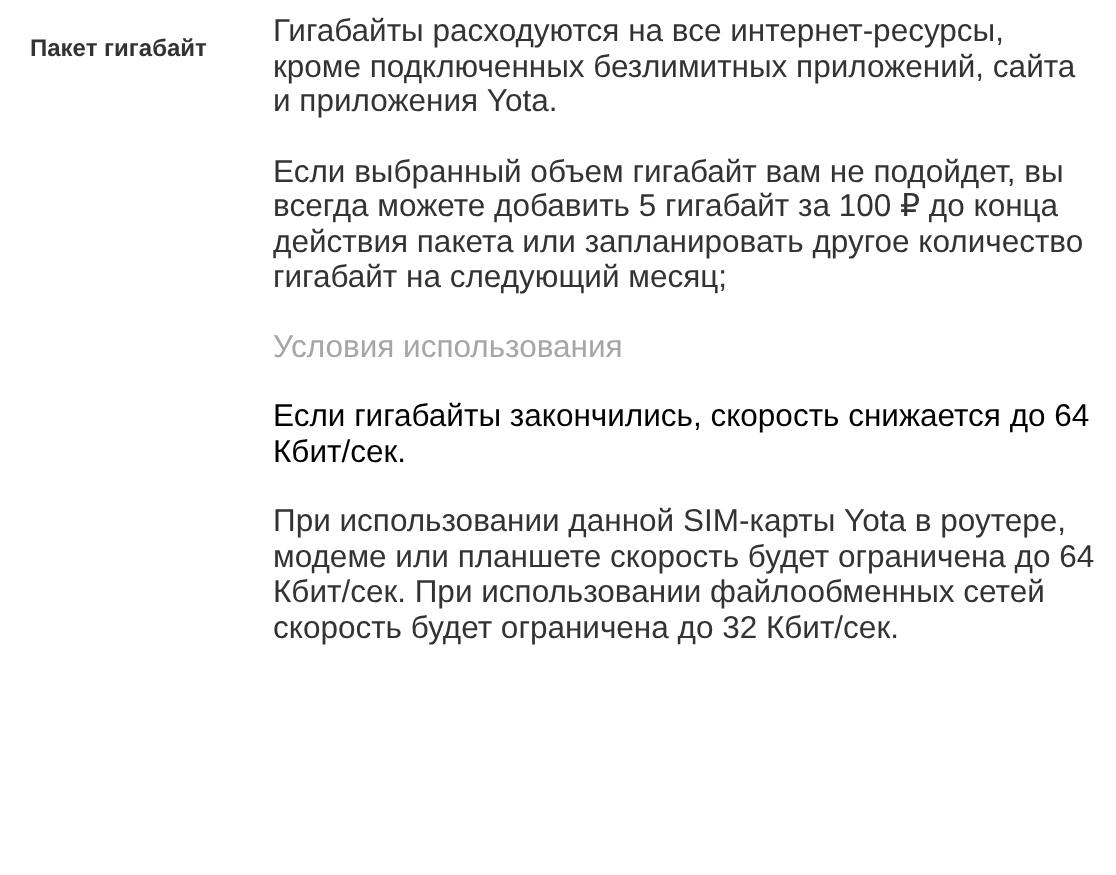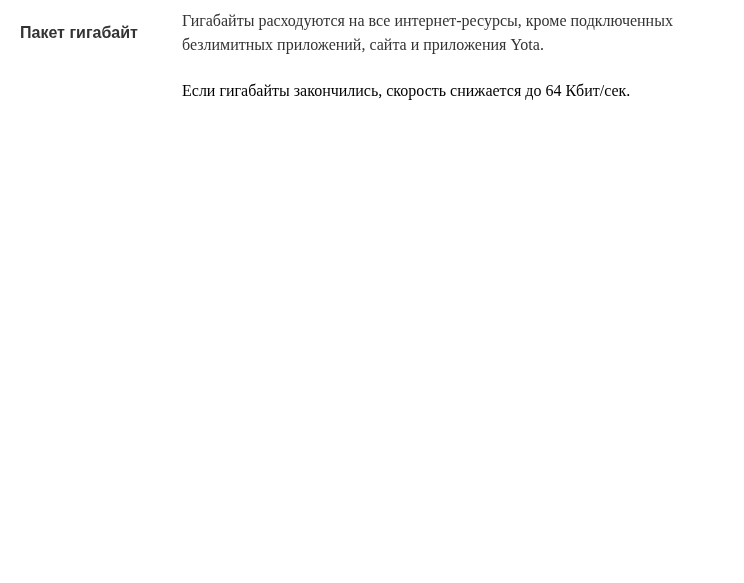--- a/index.html
+++ b/index.html
@@ -32,33 +32,35 @@
     color: #333333;
   }
   .right-col {
     box-sizing: border-box;
     flex: 0 0 auto;
     width: 548px;
     padding-top: 9px;
   }
   .right-col p {
     margin: 0 0 23px 0;
-    font-size: 16px;
+    font-size: 21px;
     line-height: 23.5px;
     color: #333333;
-    font-family: Liberation Serif, serif;
   }
   .right-col p.muted {
     color: #a6a6a6;
   }
 </style>
 </head>
 <body style="background: rgb(255, 255, 255);">
 
 <div class="page">
   <div class="left-col">
     <h3 class="section-title">Пакет гигабайт</h3>
   </div>
   <div class="right-col" id="paragraphs-container">
       <p class="body" style="color: rgb(51, 51, 51);">Гигабайты расходуются на все интернет-ресурсы, кроме подключенных безлимитных приложений, сайта и приложения Yota.</p>
+      <p class="body" style="color: rgb(51, 51, 51);">Если выбранный объем гигабайт вам не подойдет, вы всегда можете добавить 5 гигабайт за 100 ₽ до конца действия пакета или запланировать другое количество гигабайт на следующий месяц;</p>
+      <p class="muted" style="color: rgb(166, 166, 166);">Условия использования</p>
       <p class="body" style="color: #000000;">Если гигабайты закончились, скорость снижается до 64 Кбит/сек.</p>
+      <p class="body" style="color: rgb(51, 51, 51);">При использовании данной SIM-карты Yota в роутере, модеме или планшете скорость будет ограничена до 64 Кбит/сек. При использовании файлообменных сетей скорость будет ограничена до 32 Кбит/сек.</p>
     </div>
 </div>
 
 </body></html>

